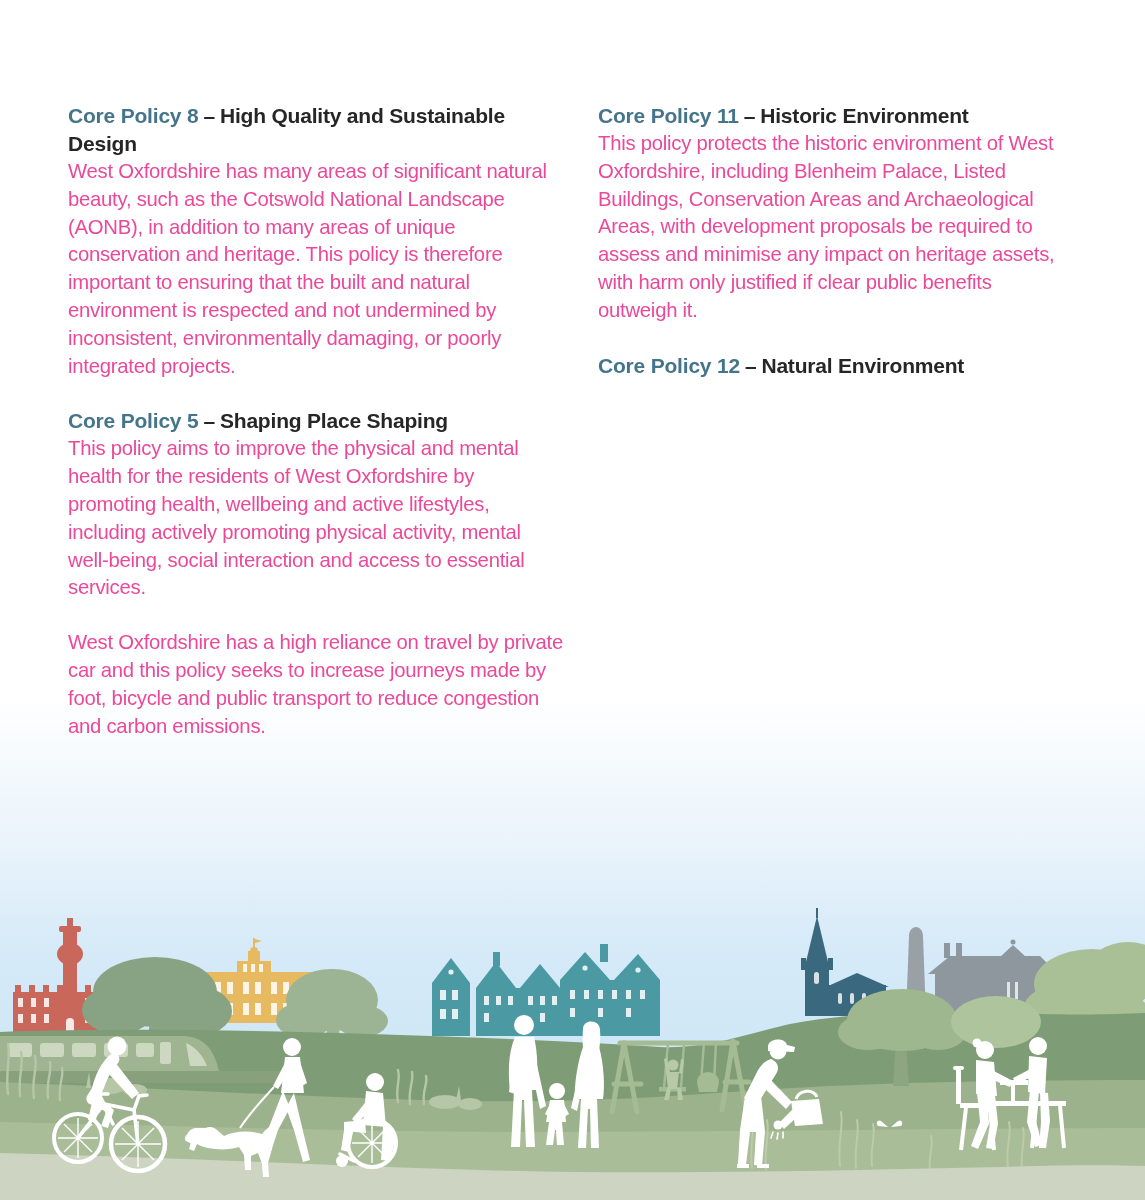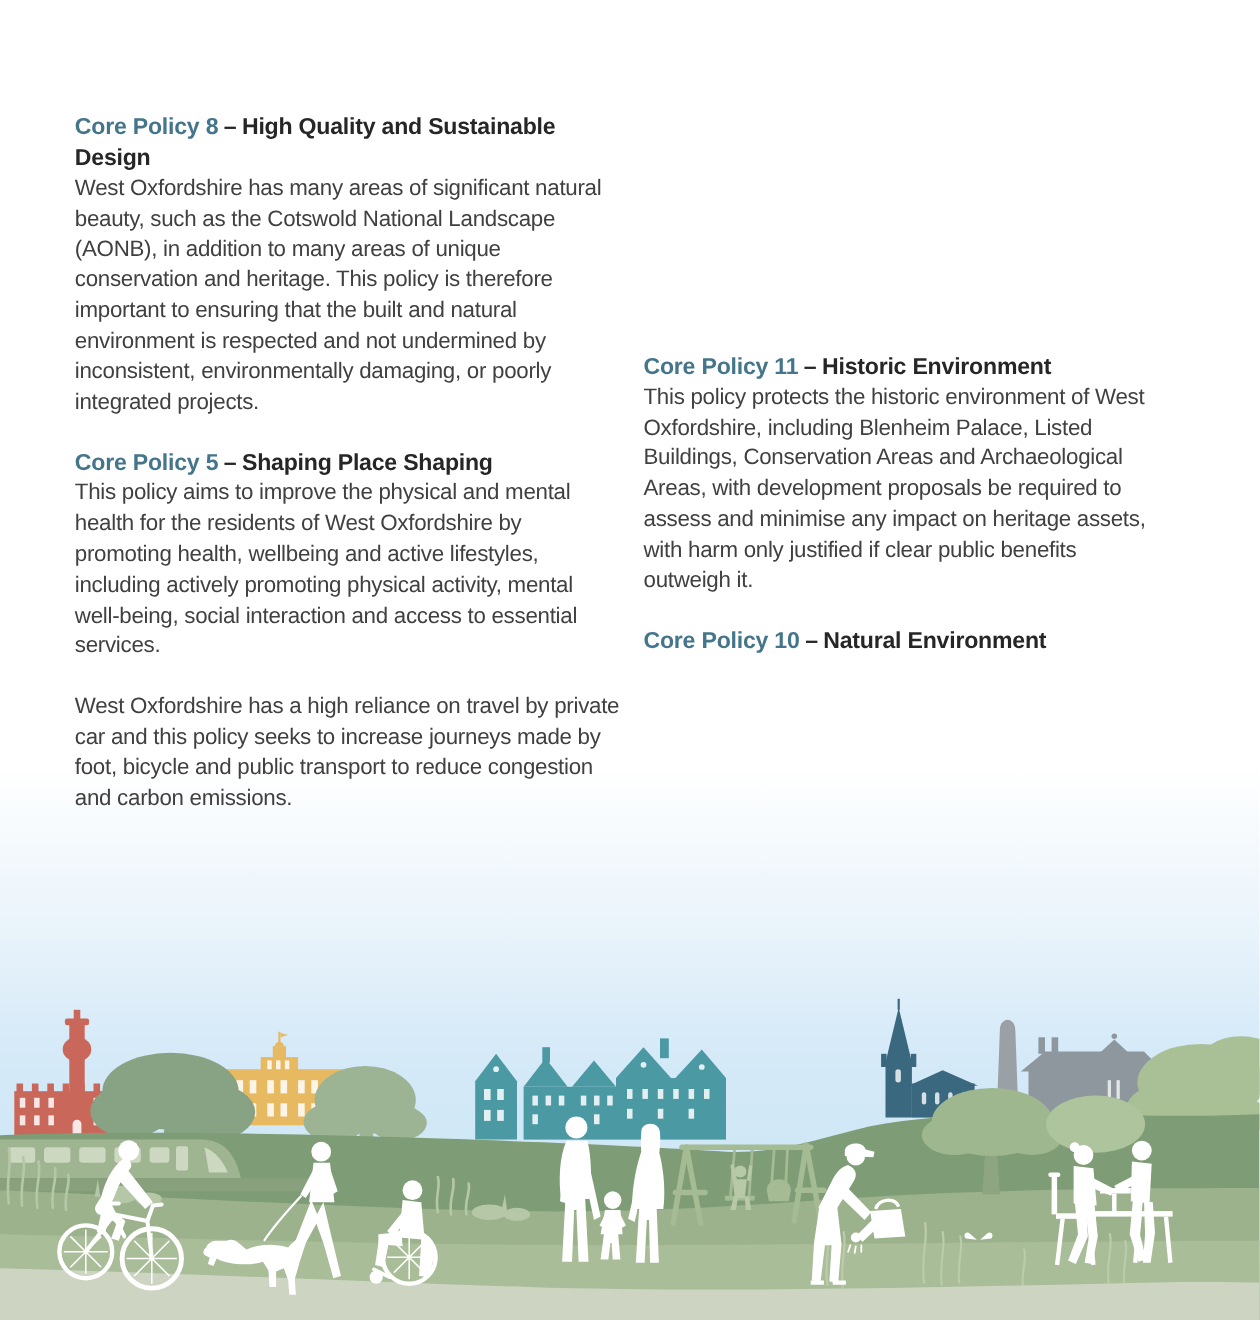--- a/index.html
+++ b/index.html
@@ -1,27 +1,27 @@
 <!DOCTYPE html>
 <html><head>
 <meta charset="utf-8">
 <style>
   html,body{margin:0;padding:0;}
   body{
     width:1145px;height:1200px;overflow:hidden;position:relative;
     background:linear-gradient(180deg,#ffffff 0%,#ffffff 58%,#eaf4fb 70%,#d6eaf8 79%,#cde6f6 90%,#c9e3f4 100%);
     font-family:"Liberation Sans",sans-serif;color:#2d2d2d;
   }
-  .columns{display:flex;padding:102px 0 0 68px;gap:19px;position:relative;z-index:2;align-items:center;}
+  .columns{display:flex;padding:102px 0 0 68px;gap:32px;position:relative;z-index:2;}
   .col{width:498px;}
-  .col.right{width:478px;margin-top:48px;}
+  .col.right{width:478px;}
   h3{font-size:21px;line-height:28px;margin:0;font-weight:700;color:#262626;letter-spacing:-0.2px;}
   h3 .num{color:#44758b;}
   h3 .sep{padding:0 5px;}
-  p.body{font-size:20.3px;line-height:27.8px;margin:0 0 27px 0;color:#404040;letter-spacing:-0.25px;}
+  p.body{font-size:20.3px;line-height:27.8px;margin:0 0 27px 0;color:#ec4899;letter-spacing:-0.25px;}
   svg.scene{position:absolute;left:0;bottom:0;z-index:1;display:block;}
 </style>
 </head>
 <body>
 
 <div class="columns">
   <div class="col">
 
     <section>
       <h3><span class="num">Core Policy 8</span><span class="sep">–</span><span>High Quality and Sustainable Design</span></h3>
@@ -39,21 +39,21 @@
 
   </div>
   <div class="col right">
 
     <section>
       <h3><span class="num">Core Policy 11</span><span class="sep">–</span><span>Historic Environment</span></h3>
       <p class="body">This policy protects the historic environment of West Oxfordshire, including Blenheim Palace, Listed Buildings, Conservation Areas and Archaeological Areas, with development proposals be required to assess and minimise any impact on heritage assets, with harm only justified if clear public benefits outweigh it.</p>
     </section>
 
     <section>
-      <h3><span class="num">Core Policy 10</span><span class="sep">–</span><span>Natural Environment</span></h3>
+      <h3><span class="num">Core Policy 12</span><span class="sep">–</span><span>Natural Environment</span></h3>
     </section>
 
   </div>
 </div>
 
 <svg class="scene" width="1145" height="470" viewBox="0 0 1145 470" xmlns="http://www.w3.org/2000/svg">
 
   <g fill="#ca675b">
     <rect x="13" y="262" width="99" height="44"></rect>
     <rect x="15" y="255" width="6" height="8"></rect>

